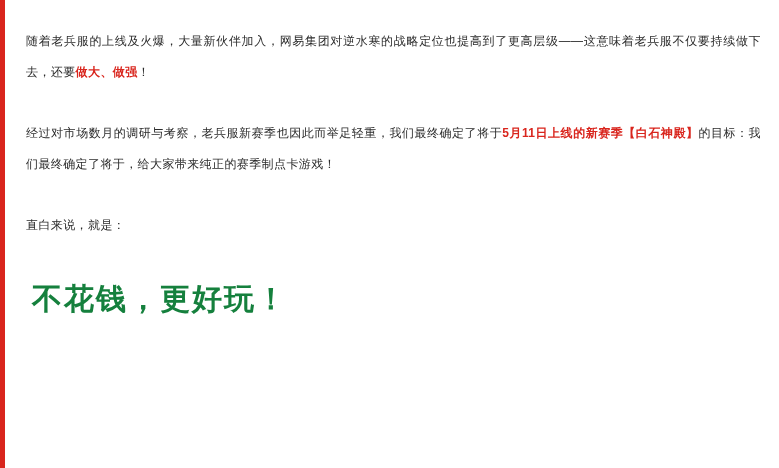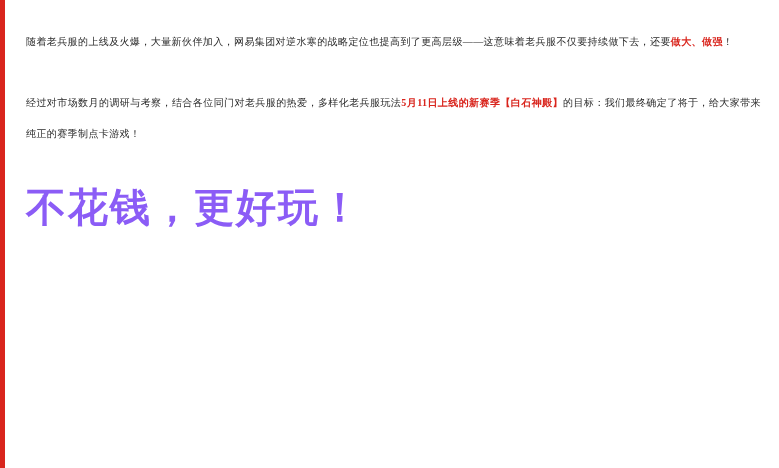--- a/index.html
+++ b/index.html
@@ -30,65 +30,68 @@
   }
   .content {
     position: absolute;
     left: 26px;
     top: 26px;
     right: 18px;
     box-sizing: border-box;
   }
   p.para {
     margin: 0 0 30px 0;
-    font-size: 10px;
+    font-size: 12px;
     line-height: 31px;
     color: #2b2b2b;
     letter-spacing: 0.4px;
     text-align: justify;
-    font-family: Liberation Serif, serif;
+    font-family: Liberation Sans, sans-serif;
   }
   p.para:last-child {
     margin-bottom: 0;
   }
   .em-red {
     color: #d9251d;
     font-weight: bold;
   }
   .punct {
     color: #2b2b2b;
   }
   .plain-line {
     margin-bottom: 22px;
   }
   .headline {
-    margin: 0;
+    margin: 6px;
     padding-top: 4px;
-    color: #8b5cf6;
+    color: #15803d;
     font-weight: bold;
-    font-size: 40px;
+    font-size: 30px;
     line-height: 48px;
     letter-spacing: 2px;
     font-family: "Liberation Sans", sans-serif;
   }
 </style>
 </head>
 <body>
 
 <div class="page">
   <div class="left-rule"></div>
 
   <div class="content">
 
     <p class="para">
       <span>随着老兵服的上线及火爆，大量新伙伴加入，网易集团对逆水寒的战略定位也提高到了更高层级——这意味着老兵服不仅要持续做下去，还要</span><span class="em-red">做大、做强</span><span class="punct">！</span>
     </p>
 
 
     <p class="para">
-      <span>经过对市场数月的调研与考察，结合各位同门对老兵服的热爱，多样化老兵服玩法</span><span class="em-red">5月11日上线的新赛季【白石神殿】</span><span>的目标：我们最终确定了将于，给大家带来纯正的赛季制点卡游戏！</span>
+      <span>经过对市场数月的调研与考察，老兵服新赛季也因此而举足轻重，我们最终确定了将于</span><span class="em-red">5月11日上线的新赛季【白石神殿】</span><span>的目标：我们最终确定了将于，给大家带来纯正的赛季制点卡游戏！</span>
     </p>
 
+    <p class="para plain-line">
+      <span>直白来说，就是：</span>
+    </p>
 
     <p class="headline">不花钱，更好玩！</p>
 
   </div>
 </div>
 
 </body></html>

